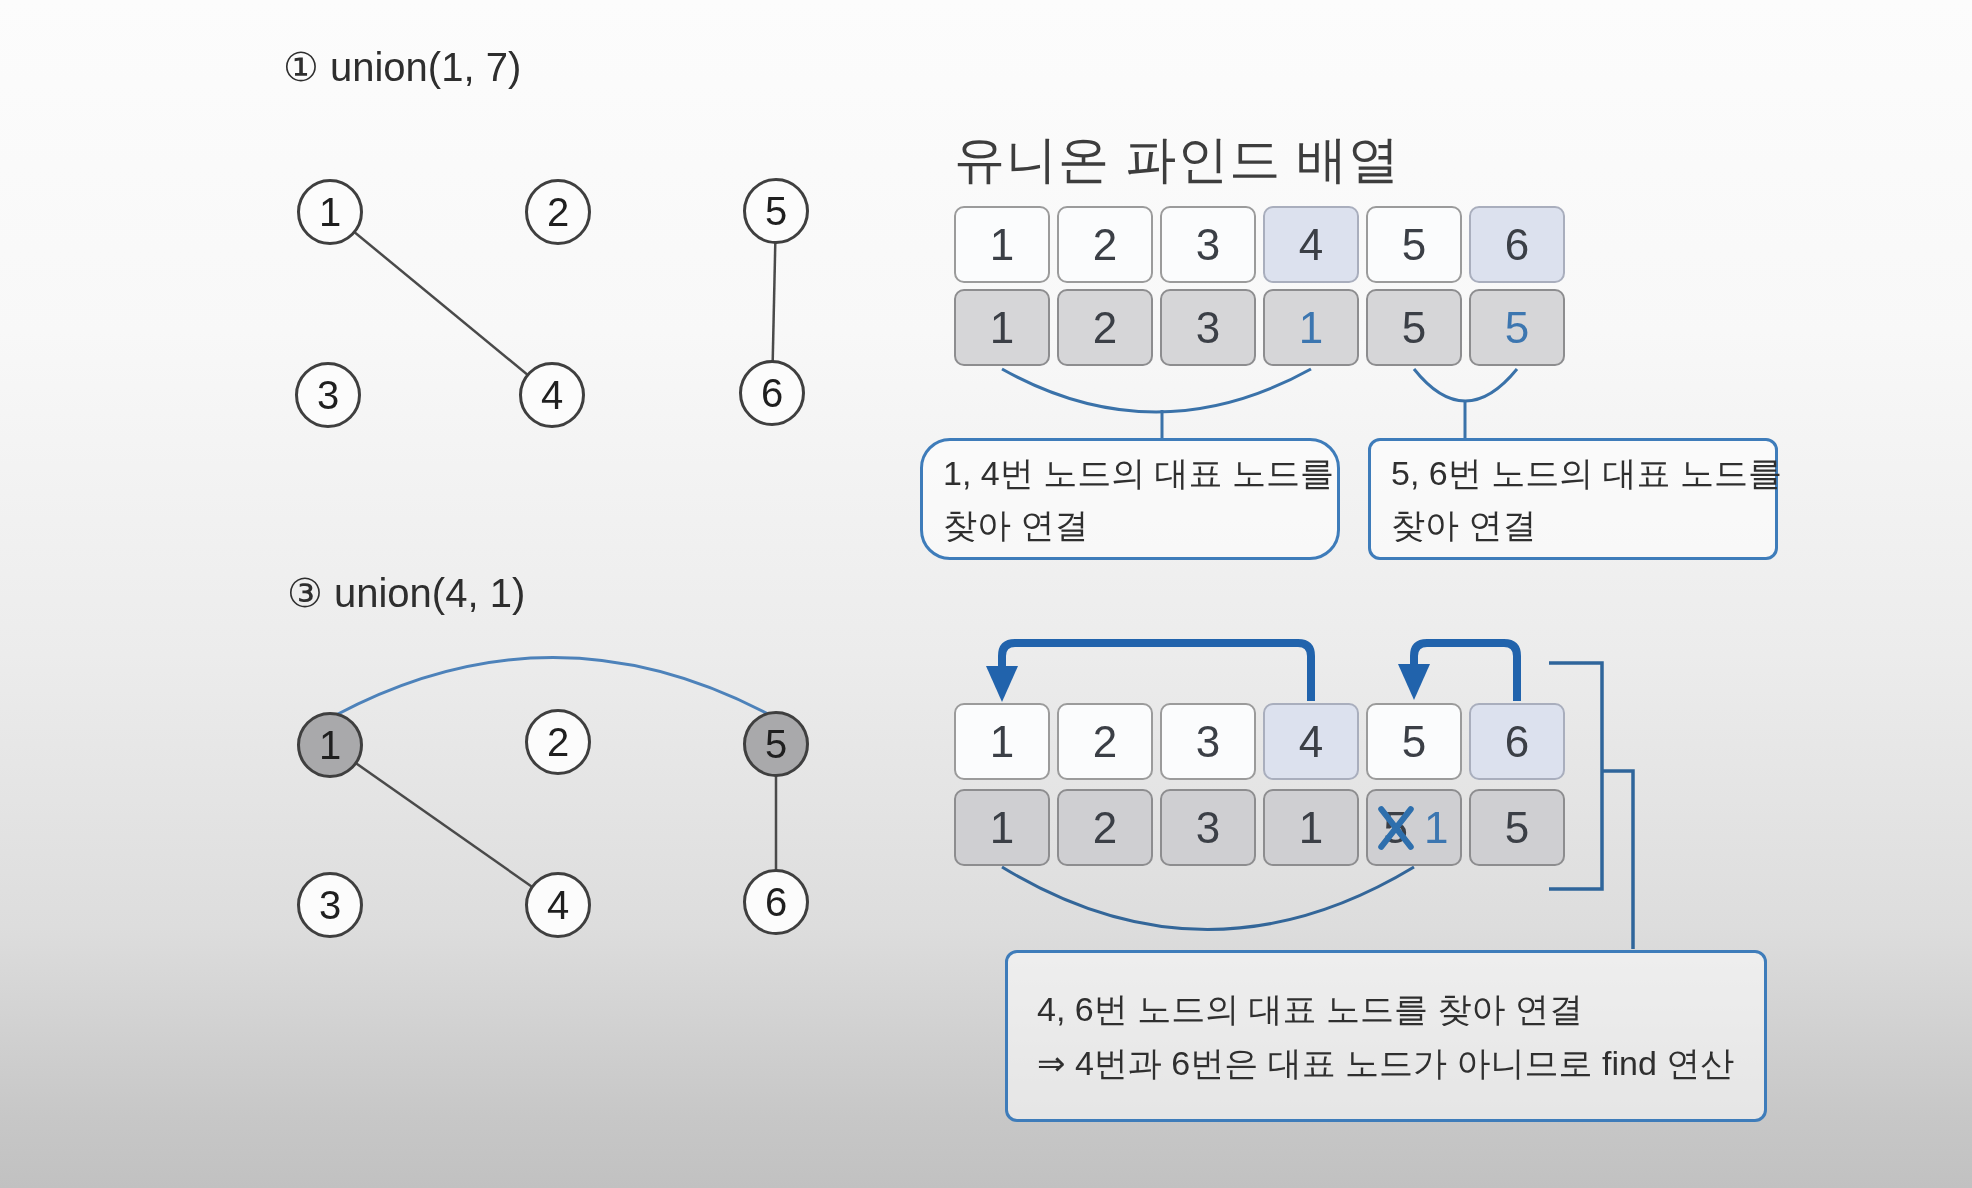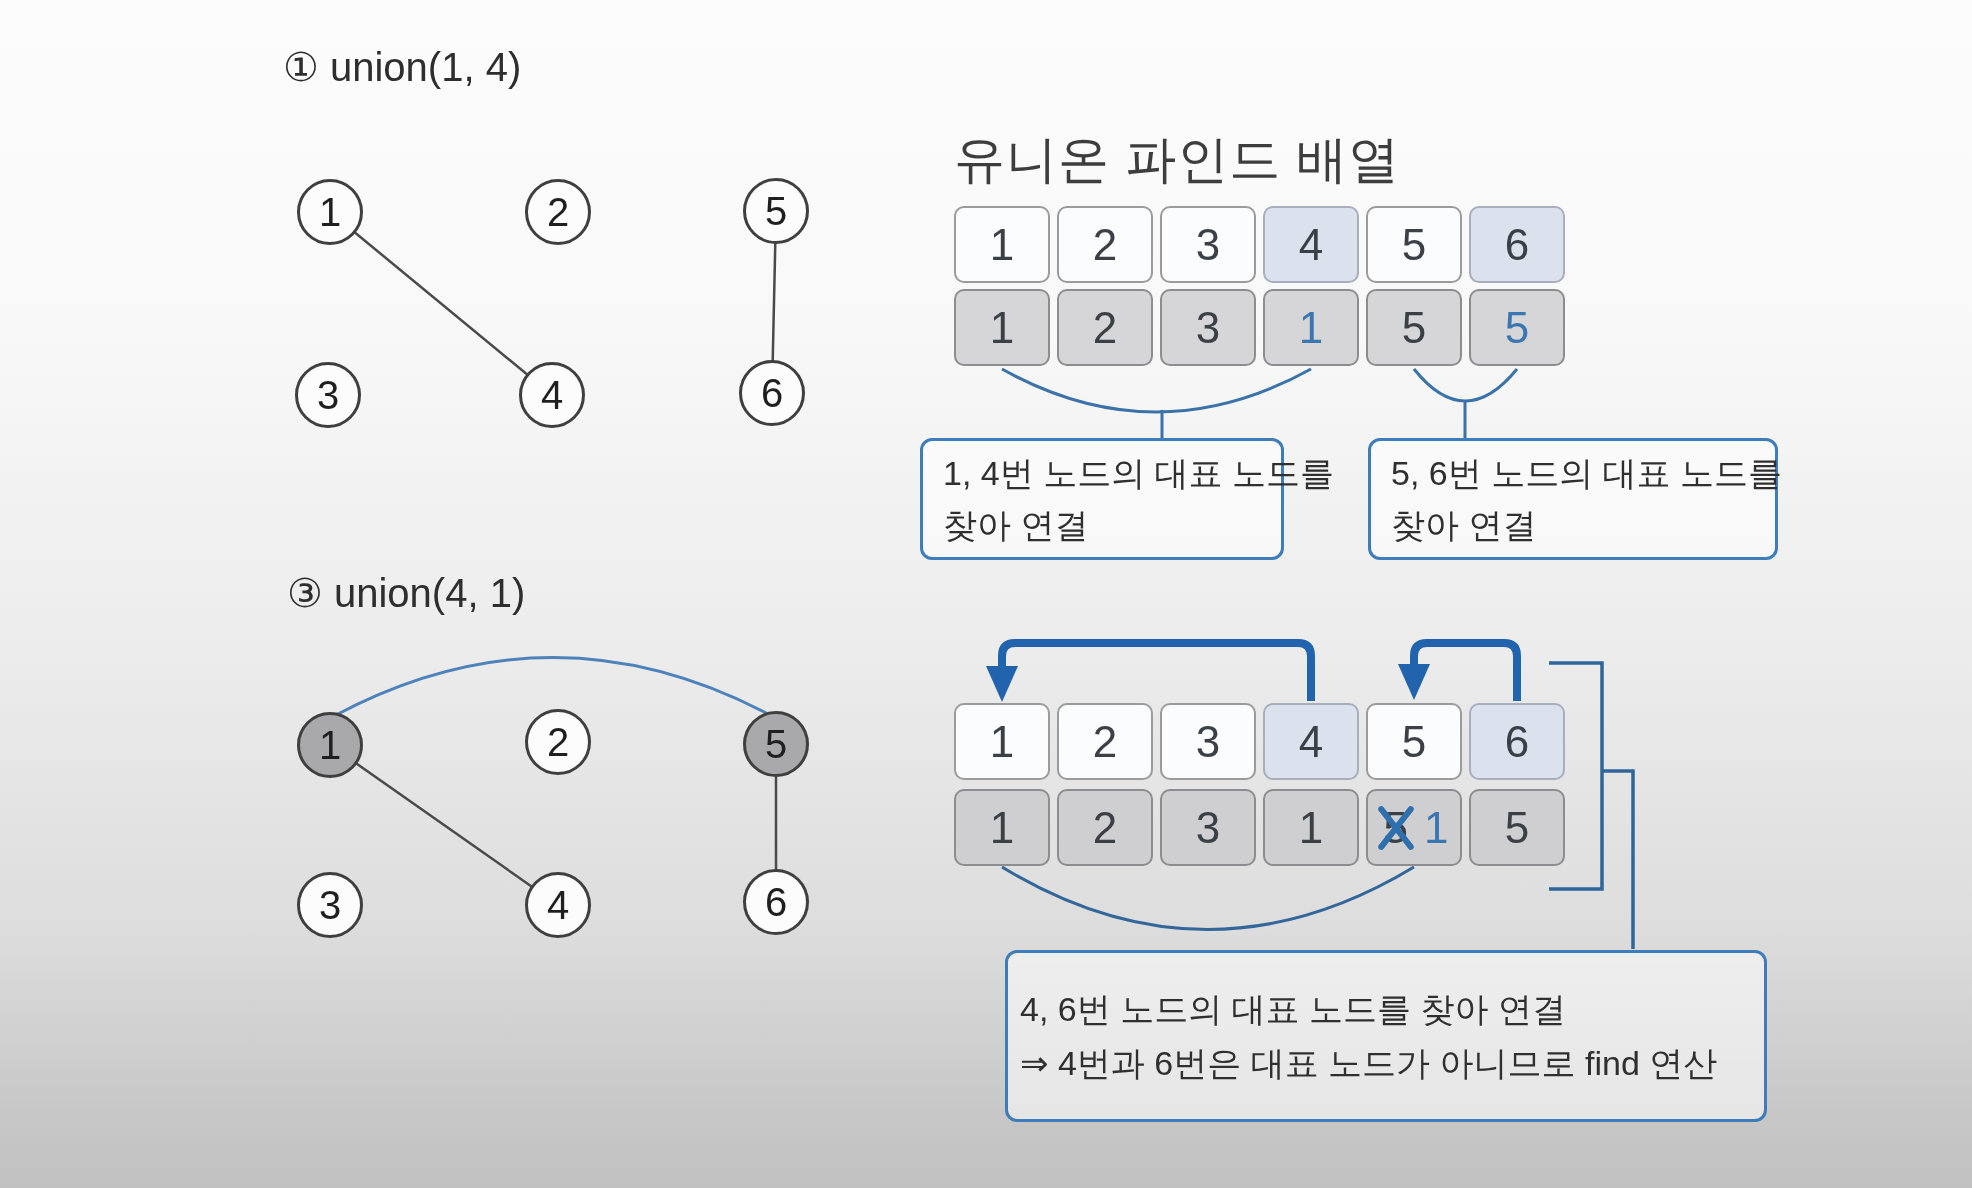--- a/index.html
+++ b/index.html
@@ -37,21 +37,21 @@
   .changed-wrap{display:flex;align-items:center;gap:12px;}
   .old-val{position:relative;padding:0 4px;}
   .xbar{position:absolute;left:50%;top:50%;width:6px;height:54px;
         background:#2e6fad;border-radius:3px;}
   .xbar.a{transform:translate(-50%,-50%) rotate(38deg);}
   .xbar.b{transform:translate(-50%,-50%) rotate(-38deg);}
   .callout{position:absolute;box-sizing:border-box;border:3px solid var(--blue-border);
         border-radius:12px;background:rgba(255,255,255,0.55);
         display:flex;flex-direction:column;justify-content:center;
         padding:10px 20px;font-size:34px;line-height:52px;color:#2f2f2f;white-space:nowrap;}
-  .callout.big{line-height:54px;padding:10px 12px;}
+  .callout.big{line-height:54px;padding:10px 29px;}
 </style>
 </head>
 <body>
 
 <div class="canvas">
 
   <svg class="layer">
 
     <g id="edge-layer">
         <line x1="330" y1="212" x2="552" y2="395" stroke="#4a4a4a" stroke-width="2.5"></line>
@@ -71,21 +71,21 @@
     <polygon points="986,666 1018,666 1002,702" fill="var(--blue-strong)"></polygon>
     <path d="M 1517 701 L 1517 656 Q 1517 643 1504 643 L 1427 643 Q 1414 643 1414 656 L 1414 666" fill="none" stroke="var(--blue-strong)" stroke-width="8"></path>
     <polygon points="1398,664 1430,664 1414,700" fill="var(--blue-strong)"></polygon>
 
     <path d="M 1002 867 Q 1207 992 1414 867" fill="none" stroke="#336699" stroke-width="3"></path>
 
     <path d="M 1549 663 L 1602 663 L 1602 889 L 1549 889" fill="none" stroke="var(--blue-bracket)" stroke-width="3.5"></path>
     <path d="M 1602 771 L 1633 771 L 1633 949" fill="none" stroke="var(--blue-bracket)" stroke-width="3.5"></path>
   </svg>
 
-  <div class="txt step" style="left:283px;top:44px;">① union(1, 4)</div>
+  <div class="txt step" style="left:283px;top:44px;">① union(1, 7)</div>
   <div class="txt step" style="left:287px;top:570px;">③ union(4, 1)</div>
 
   <div class="txt title" style="left:954px;top:126px;">유니온 파인드 배열</div>
 
   <div id="graph1">
       <div class="node" style="left: 297px; top: 179px;">1</div>
       <div class="node" style="left: 525px; top: 179px;">2</div>
       <div class="node" style="left: 743px; top: 178px;">5</div>
       <div class="node" style="left: 295px; top: 362px;">3</div>
       <div class="node" style="left: 519px; top: 362px;">4</div>
@@ -177,21 +177,21 @@
         <span class="changed-wrap">
           <span class="old-val">5<span class="xbar a"></span><span class="xbar b"></span></span>
           <span class="blue">1</span>
         </span>
       </div>
       <div class="cell val b2" style="left: 1469px; top: 789px; width: 96px; height: 77px;">
         <span>5</span>
       </div>
     </div>
 
-  <div class="callout" style="left:920px;top:438px;width:364px;height:122px;">
+  <div class="callout" style="left:920px;top:438px;width:420px;height:122px;border-radius:30px;">
     <div>1, 4번 노드의 대표 노드를</div>
     <div>찾아 연결</div>
   </div>
   <div class="callout" style="left:1368px;top:438px;width:410px;height:122px;">
     <div>5, 6번 노드의 대표 노드를</div>
     <div>찾아 연결</div>
   </div>
   <div class="callout big" style="left:1005px;top:950px;width:762px;height:172px;">
     <div>4, 6번 노드의 대표 노드를 찾아 연결</div>
     <div>⇒ 4번과 6번은 대표 노드가 아니므로 find 연산</div>

